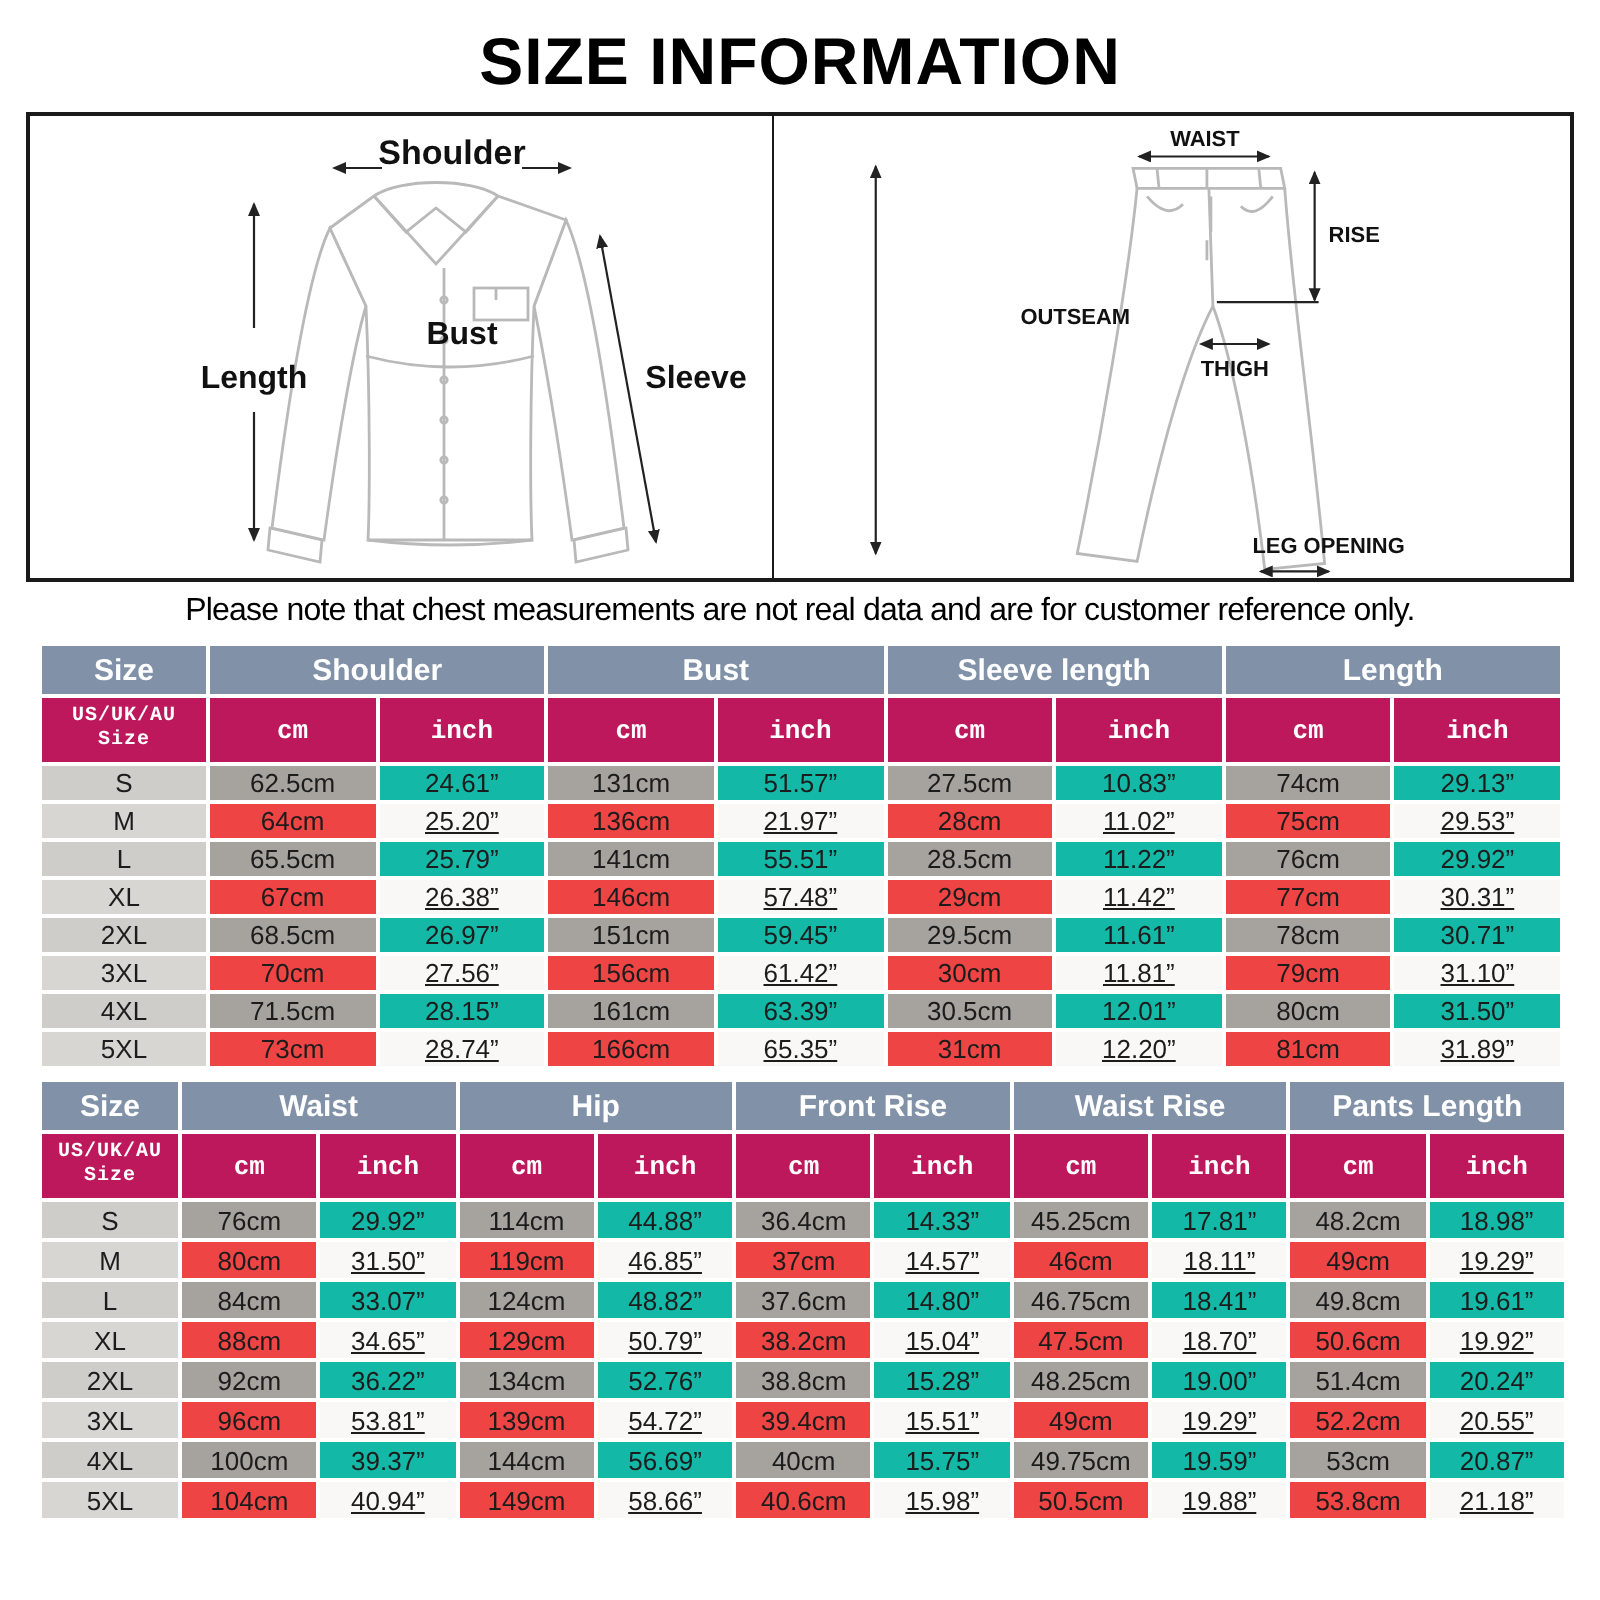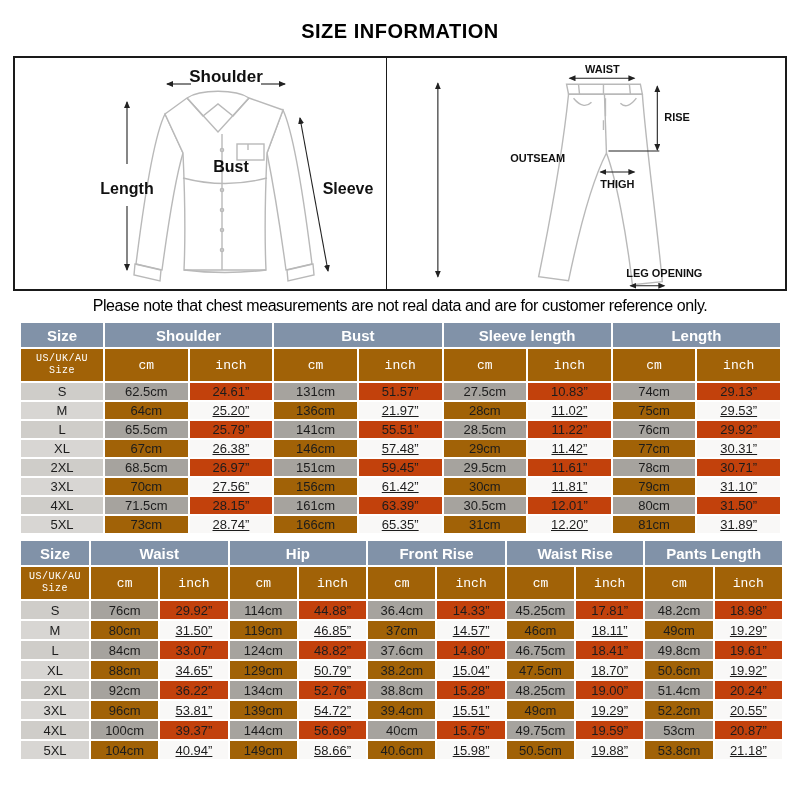--- a/index.html
+++ b/index.html
@@ -1,19 +1,19 @@
 <!DOCTYPE html>
 <html><head>
 <meta charset="utf-8">
 <style>
   * { margin:0; padding:0; box-sizing:border-box; }
   html,body { width:800px; height:800px; background:#ffffff; overflow:hidden;
               font-family:"Liberation Sans", sans-serif; }
 
-  .page-title { text-align:center; font-size:20px; font-weight:bold; color:#000;
+  .page-title { text-align:center; font-size:33px; font-weight:bold; color:#000;
                 letter-spacing:.5px; margin:15px 0 9px; line-height:32px; }
 
   .diagram-box { margin:0 13px; height:235px; border:2px solid #1a1a1a;
                  display:flex; background:#fff; }
   .diagram-panel { height:100%; }
   .diagram-panel.shirt { width:372px; border-right:1px solid #1a1a1a; }
   .diagram-panel.pants { flex:1; }
   .diagram-panel svg { display:block; width:100%; height:100%; }
 
   svg text { font-family:"Liberation Sans", sans-serif; font-weight:bold; fill:#111; }
@@ -24,32 +24,32 @@
   .note { font-size:16px; line-height:25px; letter-spacing:-0.4px; color:#000;
           text-align:center; white-space:nowrap; margin:2px 0 3px; }
 
   table.size-table { border-collapse:collapse; table-layout:fixed; margin-left:19px; }
   #top-table { width:763px; }
   #bottom-table { width:765px; margin-top:4px; }
   .size-table th, .size-table td { border:2px solid #ffffff; text-align:center;
                                    vertical-align:middle; overflow:hidden; }
   .group-row th { height:26px; background:#8192a8; color:#fff;
                   font-size:15px; font-weight:bold; }
-  .unit-row th { height:34px; background:#a16207; color:#fff;
-                 font-family:"Liberation Mono", monospace; font-size:13px; font-weight:normal; }
+  .unit-row th { height:34px; background:#be185d; color:#fff;
+                 font-family:"Liberation Mono", monospace; font-size:13px; font-weight:bold; }
   .unit-row th.size-sub { font-size:10px; line-height:12px; letter-spacing:.5px; }
   #top-table th.size-head, #top-table th.size-sub { width:84px; }
   #bottom-table th.size-head, #bottom-table th.size-sub { width:70px; }
   .size-table td { height:19px; font-size:13px; color:#1c1c1c; }
   #bottom-table td { height:20px; }
   tr.r-odd  td.size-cell { background:#cfcdc9; }
   tr.r-odd  td.cm-cell   { background:#a6a39e;margin-top:40px; }
-  tr.r-odd  td.inch-cell { background:#c2410c; }
+  tr.r-odd  td.inch-cell { background:#14b8a6; }
   tr.r-even td.size-cell { background:#d8d6d3; }
-  tr.r-even td.cm-cell   { background:#a16207; }
+  tr.r-even td.cm-cell   { background:#ef4444; }
   tr.r-even td.inch-cell { background:#f9f8f7;text-decoration:underline; }
 </style>
 </head>
 <body>
 
 <h1 class="page-title">SIZE INFORMATION</h1>
 
 <div class="diagram-box">
 
   <div class="diagram-panel shirt">

